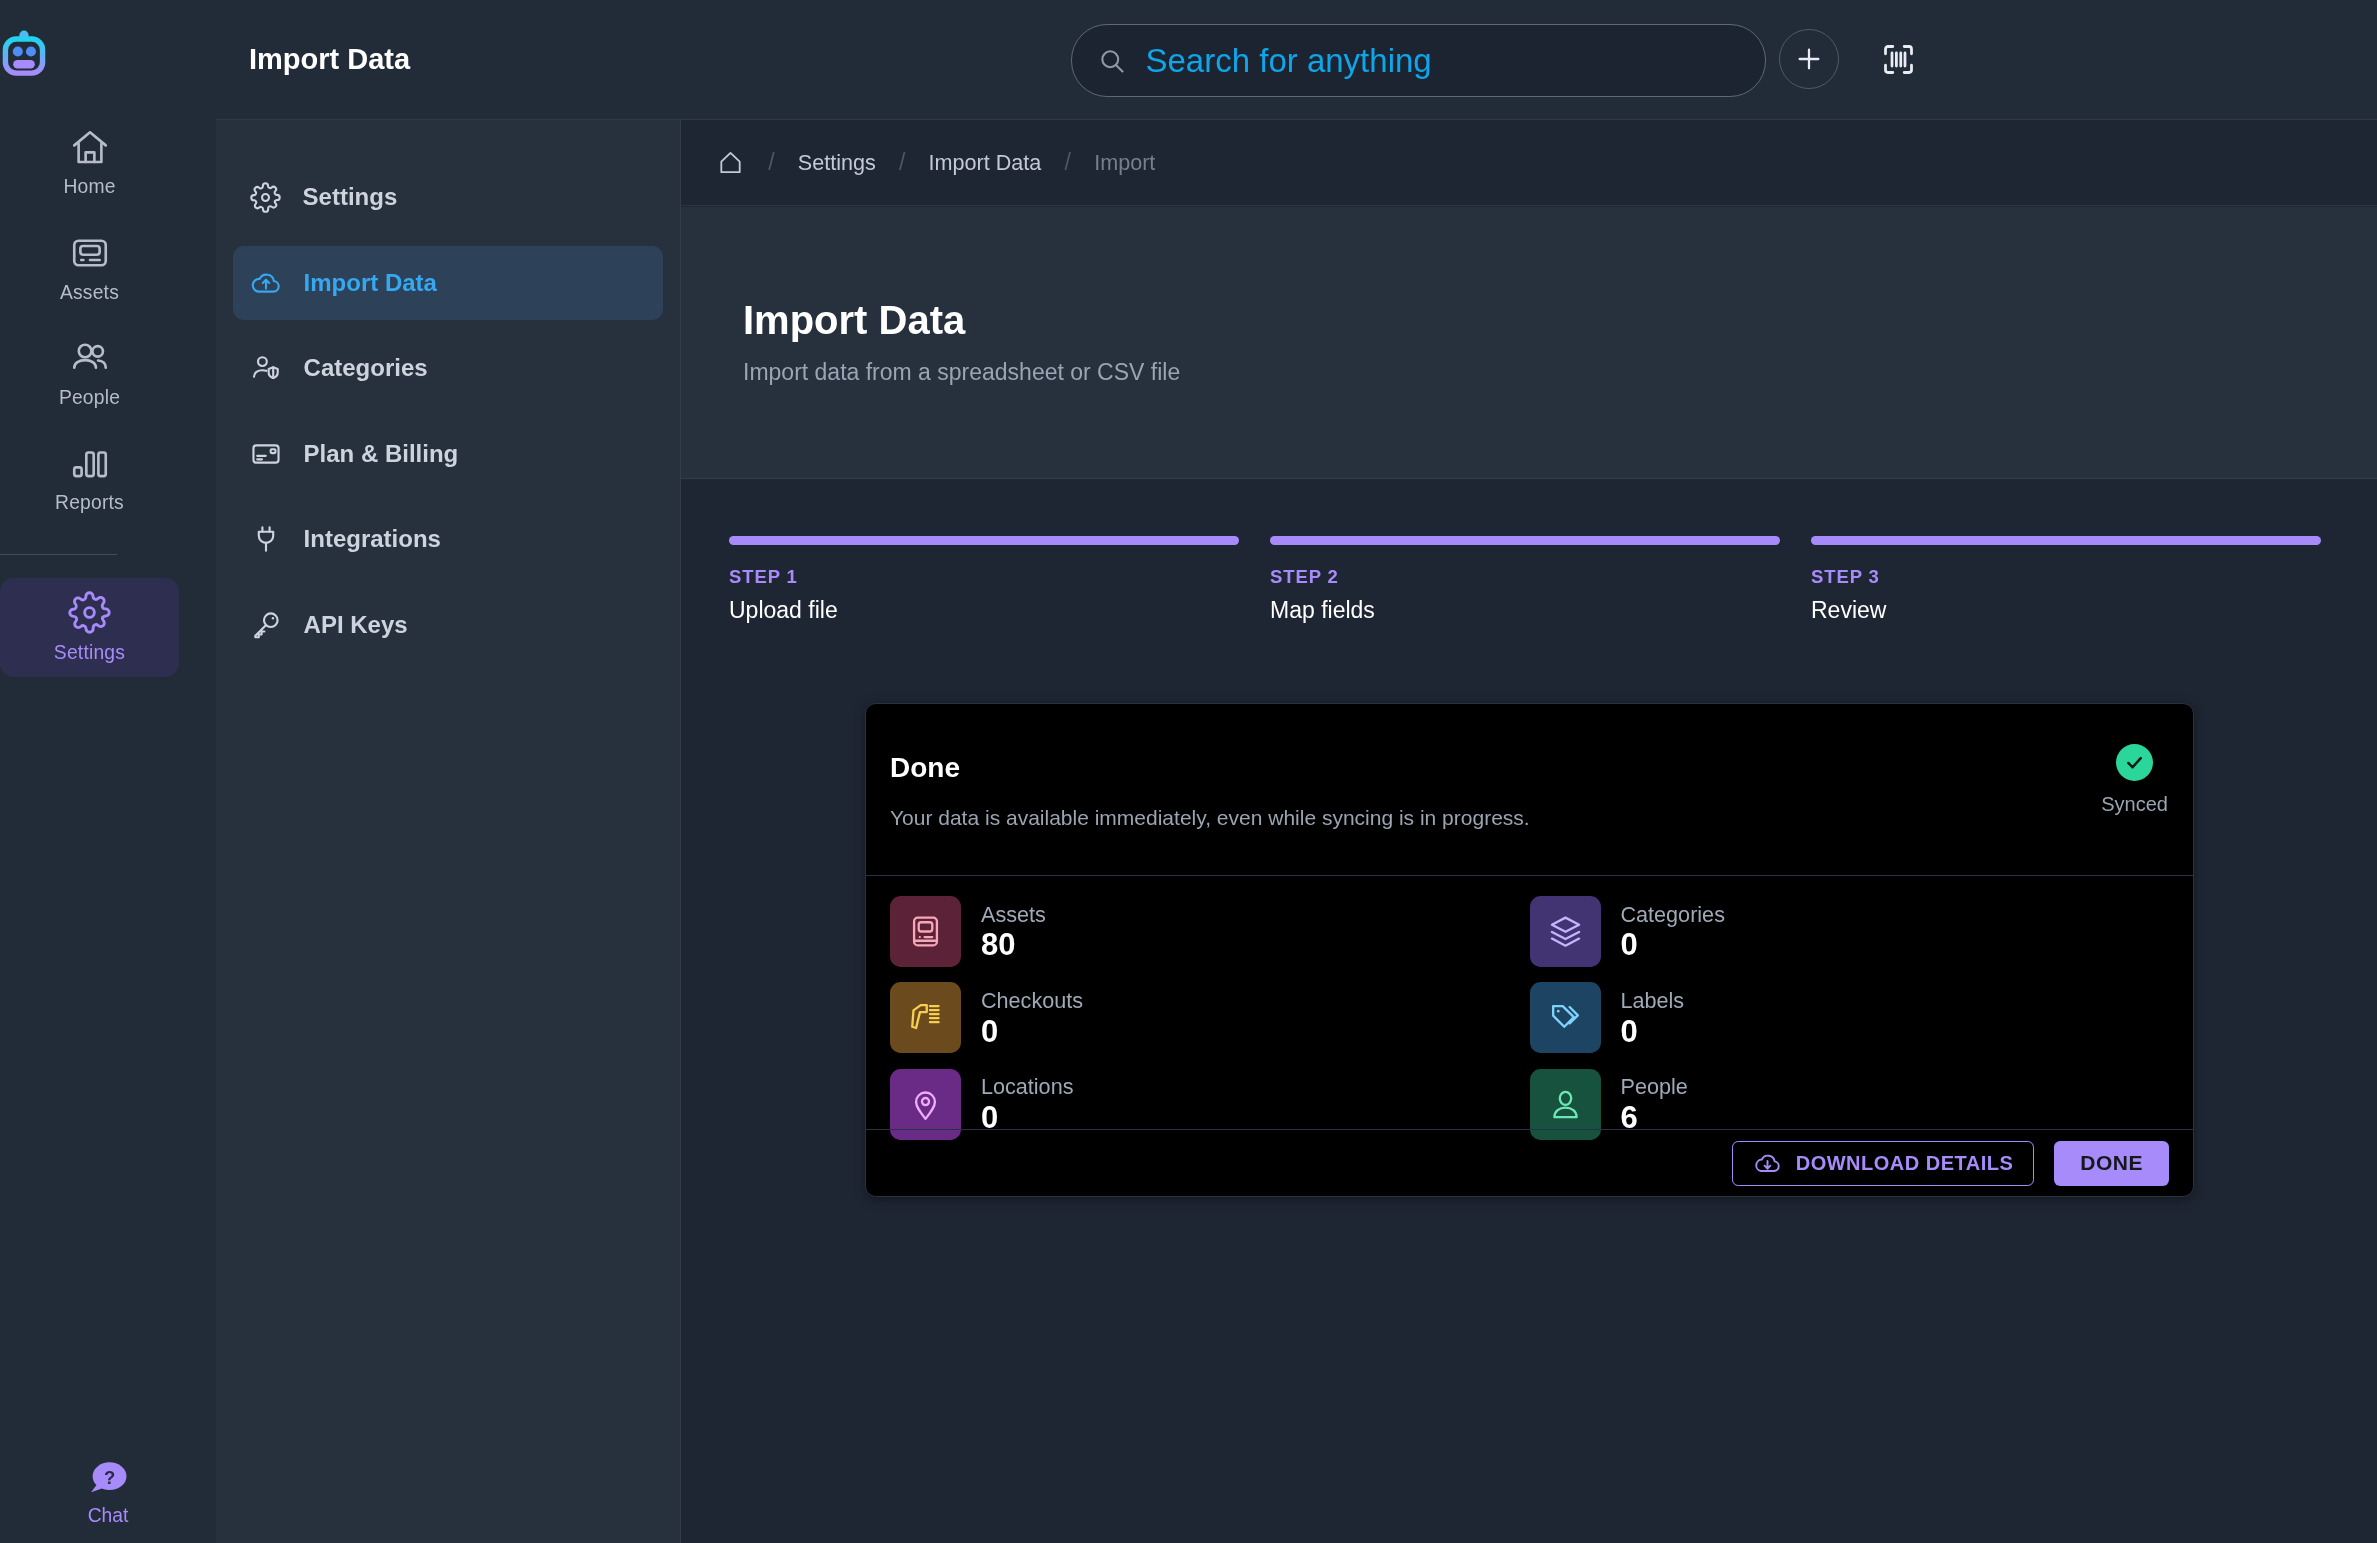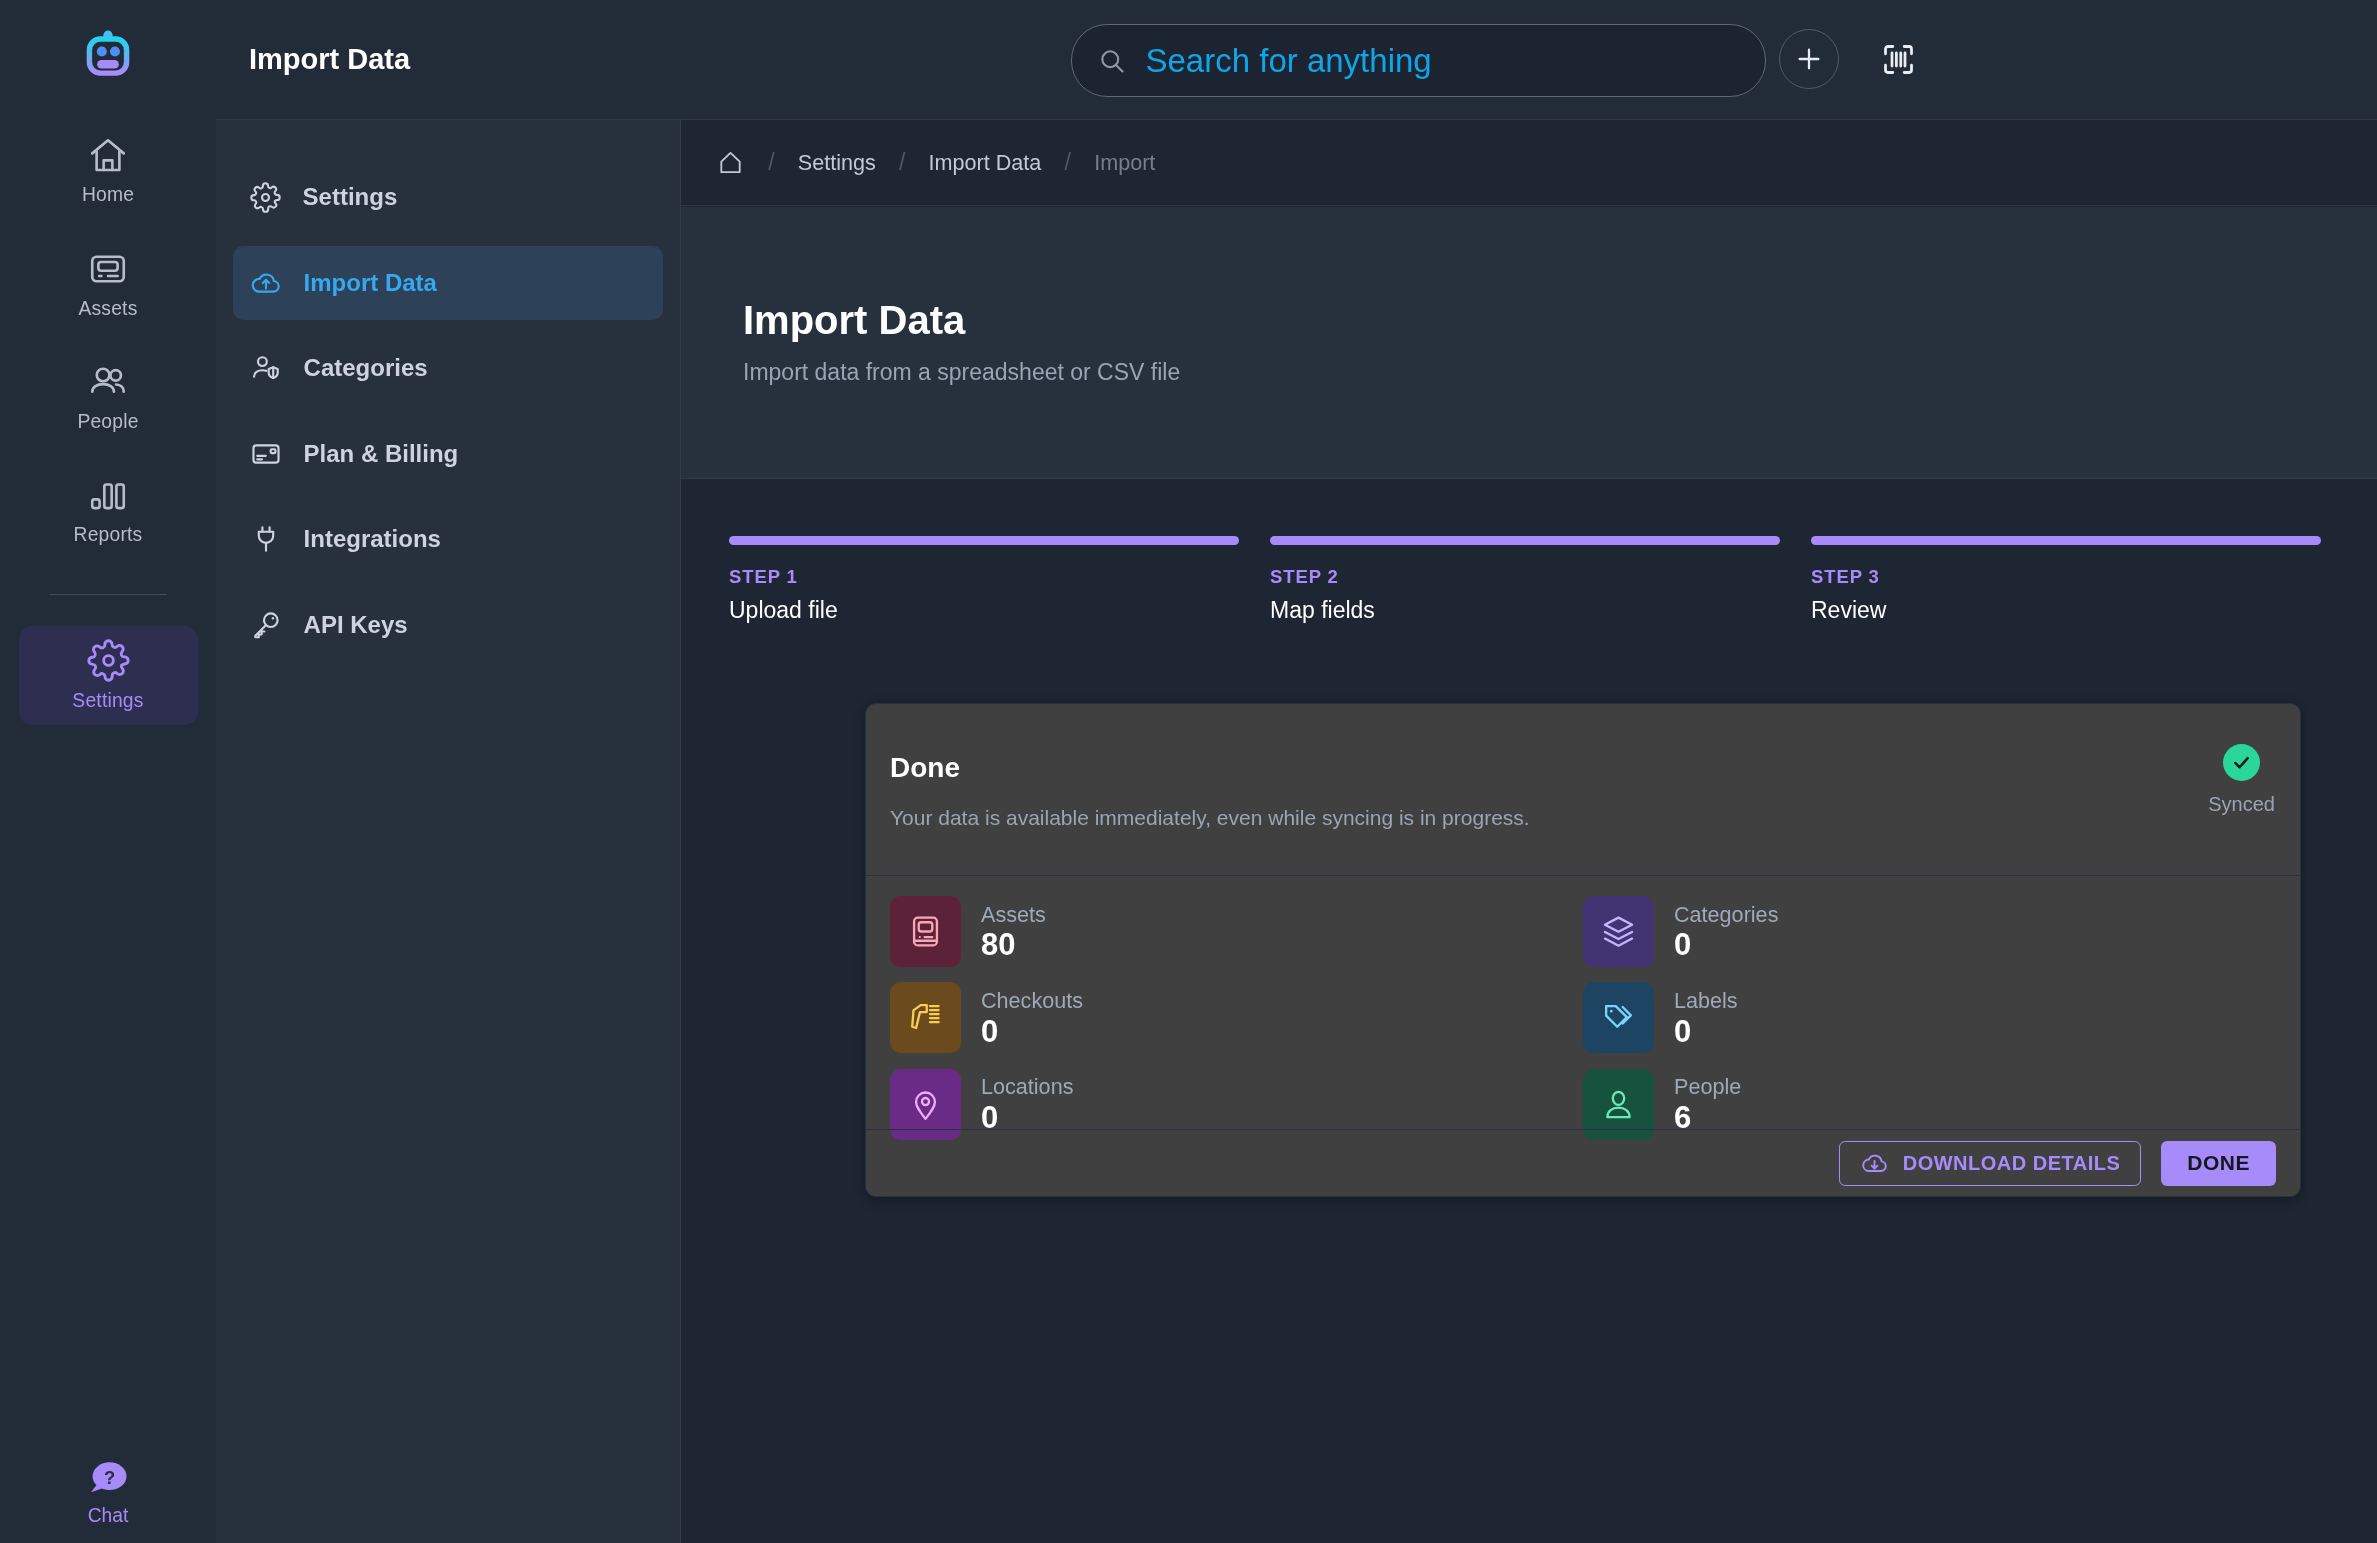--- a/index.html
+++ b/index.html
@@ -8,23 +8,22 @@
     background: #1e2632;
     font-family: "Liberation Sans", sans-serif;
     overflow: hidden;
   }
   #app { position: relative; width: 2377px; height: 1544px; display: flex; }
 
   
   #rail {
     width: 216px; height: 1544px; flex: 0 0 216px;
     background: #222b38;
-    display: flex; flex-direction: column; align-items: center;
+    display: flex; flex-direction: column; align-items: flex-start;
     position: relative;
-    gap: 8px;
   }
   #logo-wrap { margin-top: 29px; margin-bottom: 36px; }
   .rail-item {
     width: 179px; height: 99px;
     display: flex; flex-direction: column; align-items: center; justify-content: center;
     gap: 7.7px; border-radius: 14px; margin-bottom: 6.2px;
     cursor: pointer;
   }
   .rail-item .rail-label {
     font-size: 19.3px; color: #b6bdc9; letter-spacing: 0.2px;
@@ -137,22 +136,22 @@
   .step-bar { height: 8.5px; border-radius: 4.6px; background: #a78bfa; }
   .step-num {
     margin-top: 21.6px; font-size: 18.5px; font-weight: bold;
     letter-spacing: 0.9px; color: #a78bfa;
   }
   .step-name { margin-top: 9.3px; font-size: 23px; color: #ffffff; }
 
   
   #result-card {
     position: absolute; left: 184px; top: 224px;
-    width: 1436px; height: 494px;
-    background: #404040;
+    width: 1329px; height: 494px;
+    background: #000000;
     border: 0.8px solid #2a3241;
     border-radius: 10.8px;
     box-shadow: 0 2.3px 10.8px rgba(0,0,0,.35);
     overflow: hidden;
   }
   #card-head { position: relative; height: 172px; border-bottom: 0.8px solid #2a3241; }
   #card-title { position: absolute; left: 24px; top: 48px; font-size: 28px; font-weight: bold; color: #fff; }
   #card-desc  { position: absolute; left: 24px; top: 102px; font-size: 21px; color: #9aa4b2; }
   #sync-wrap { position: absolute; right: 25px; top: 40px; text-align: center; }
   #sync-dot {

